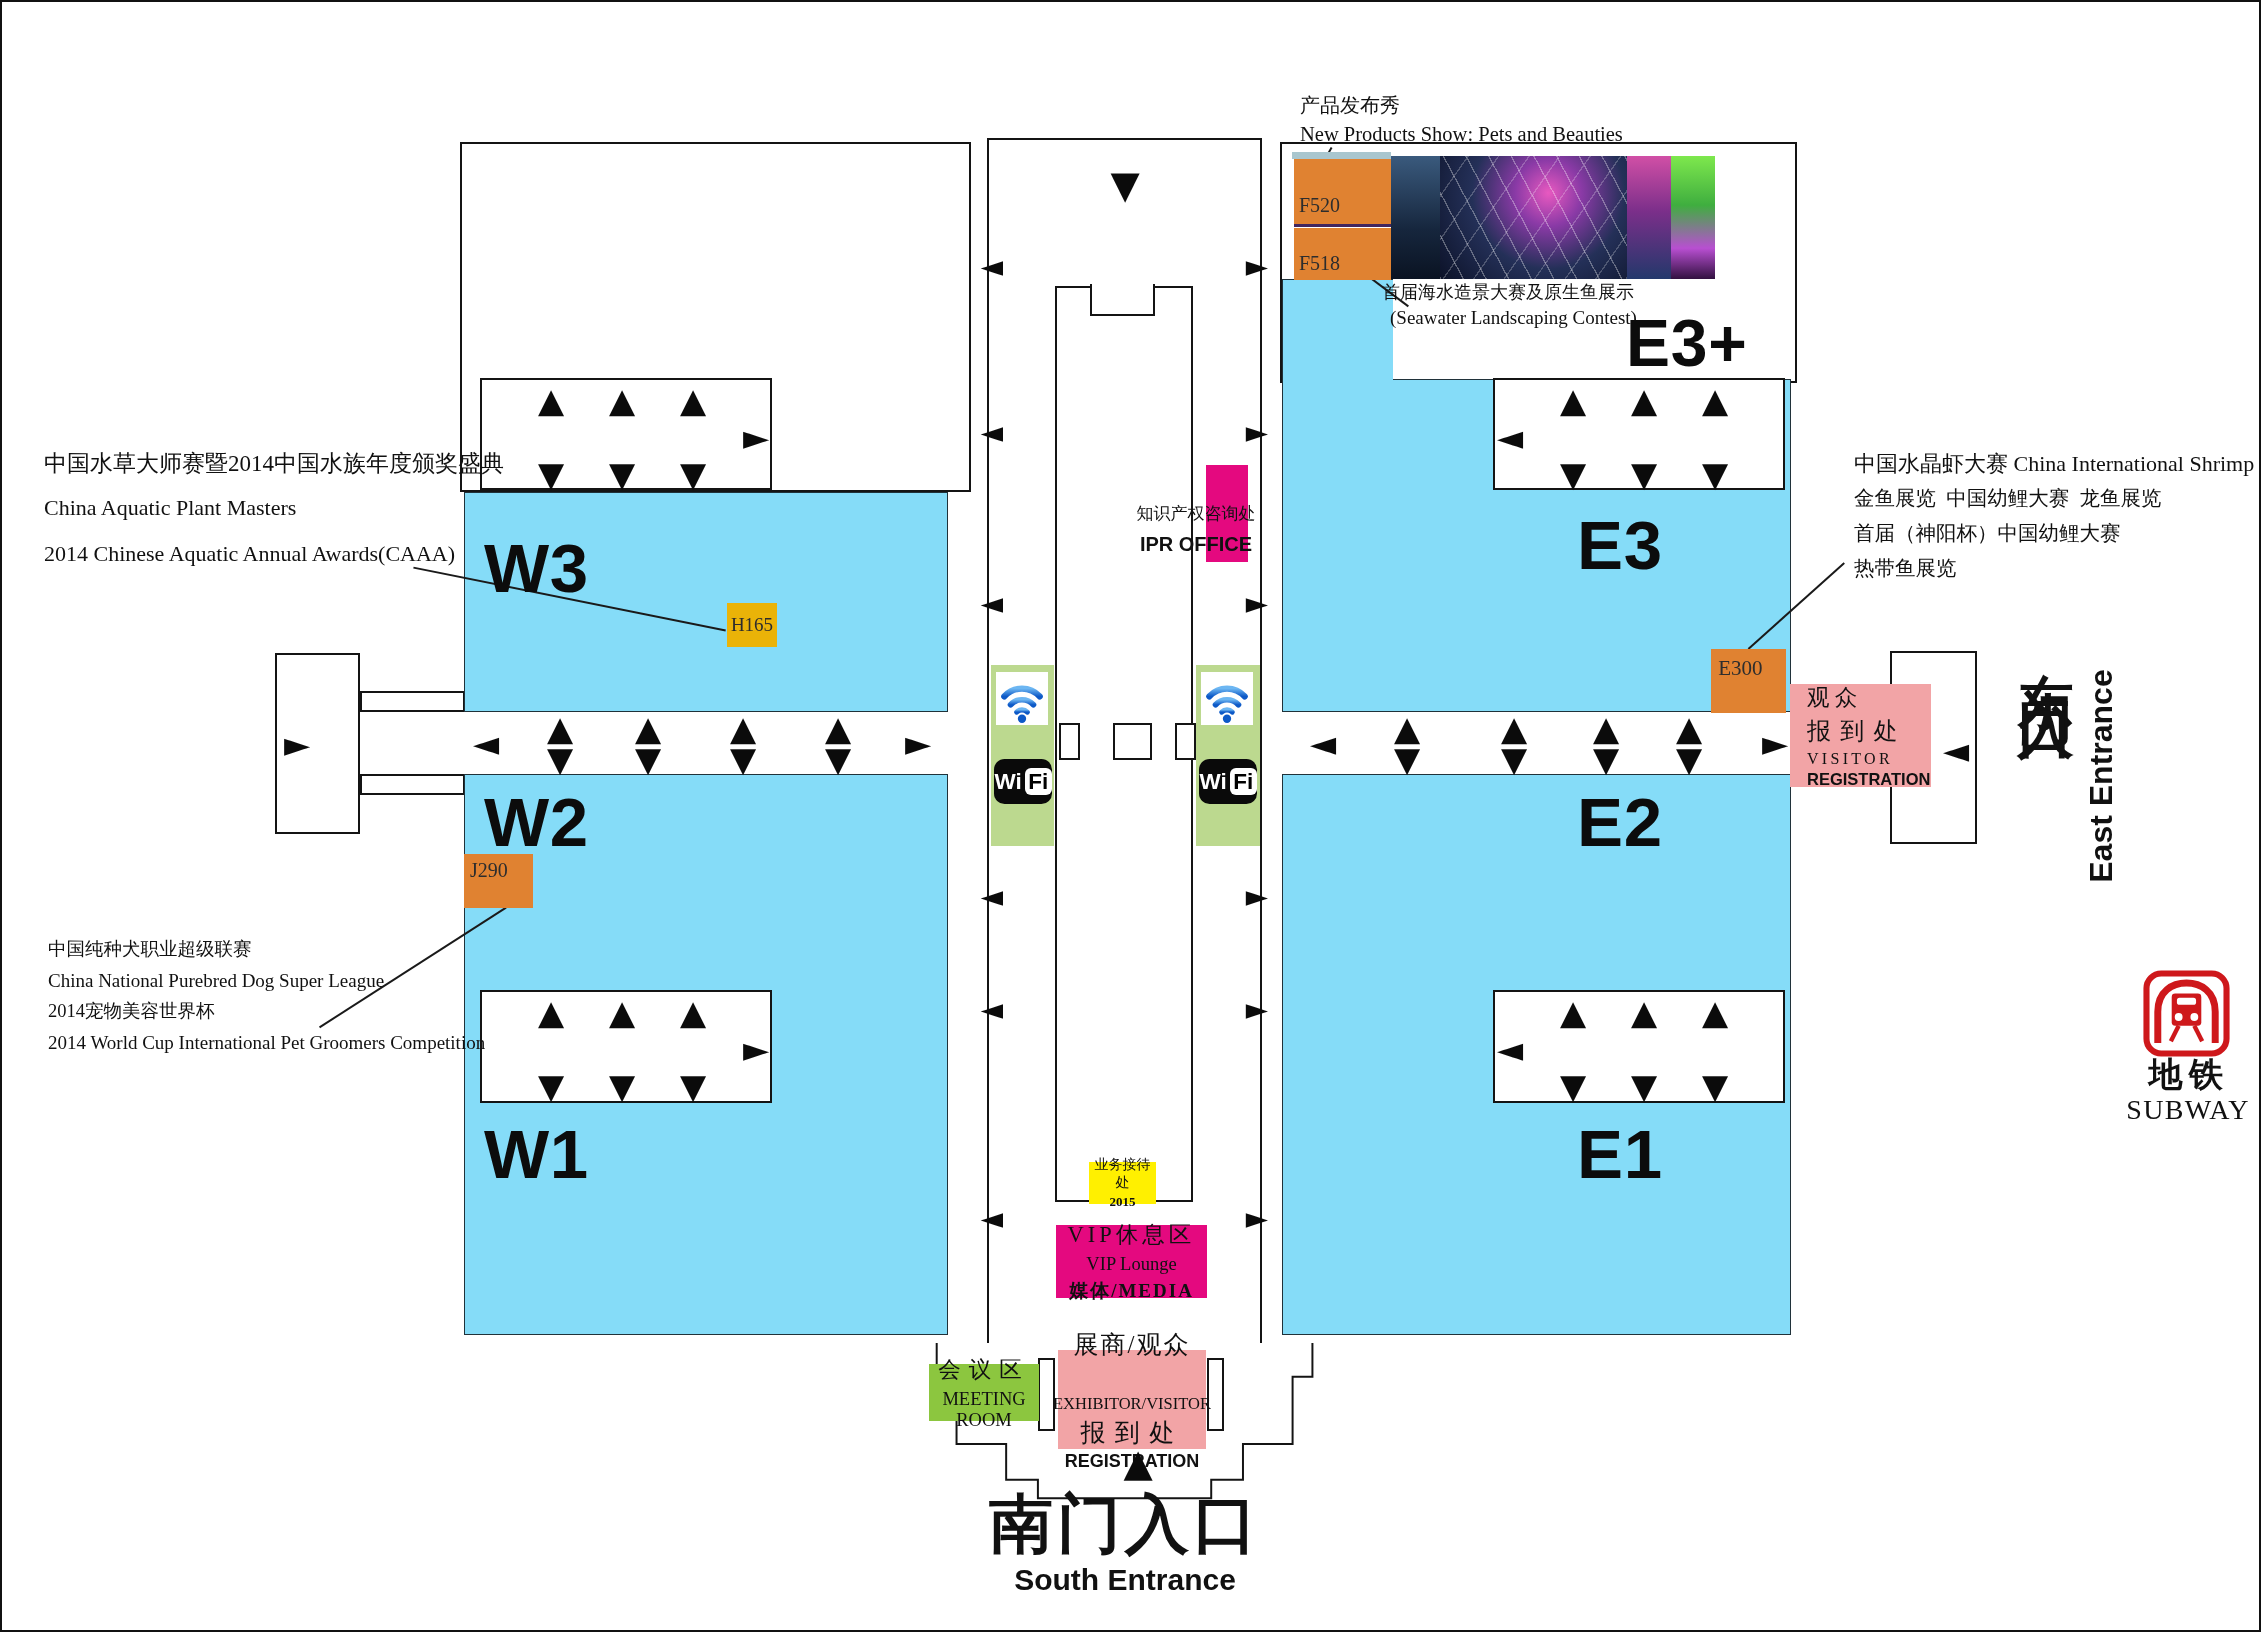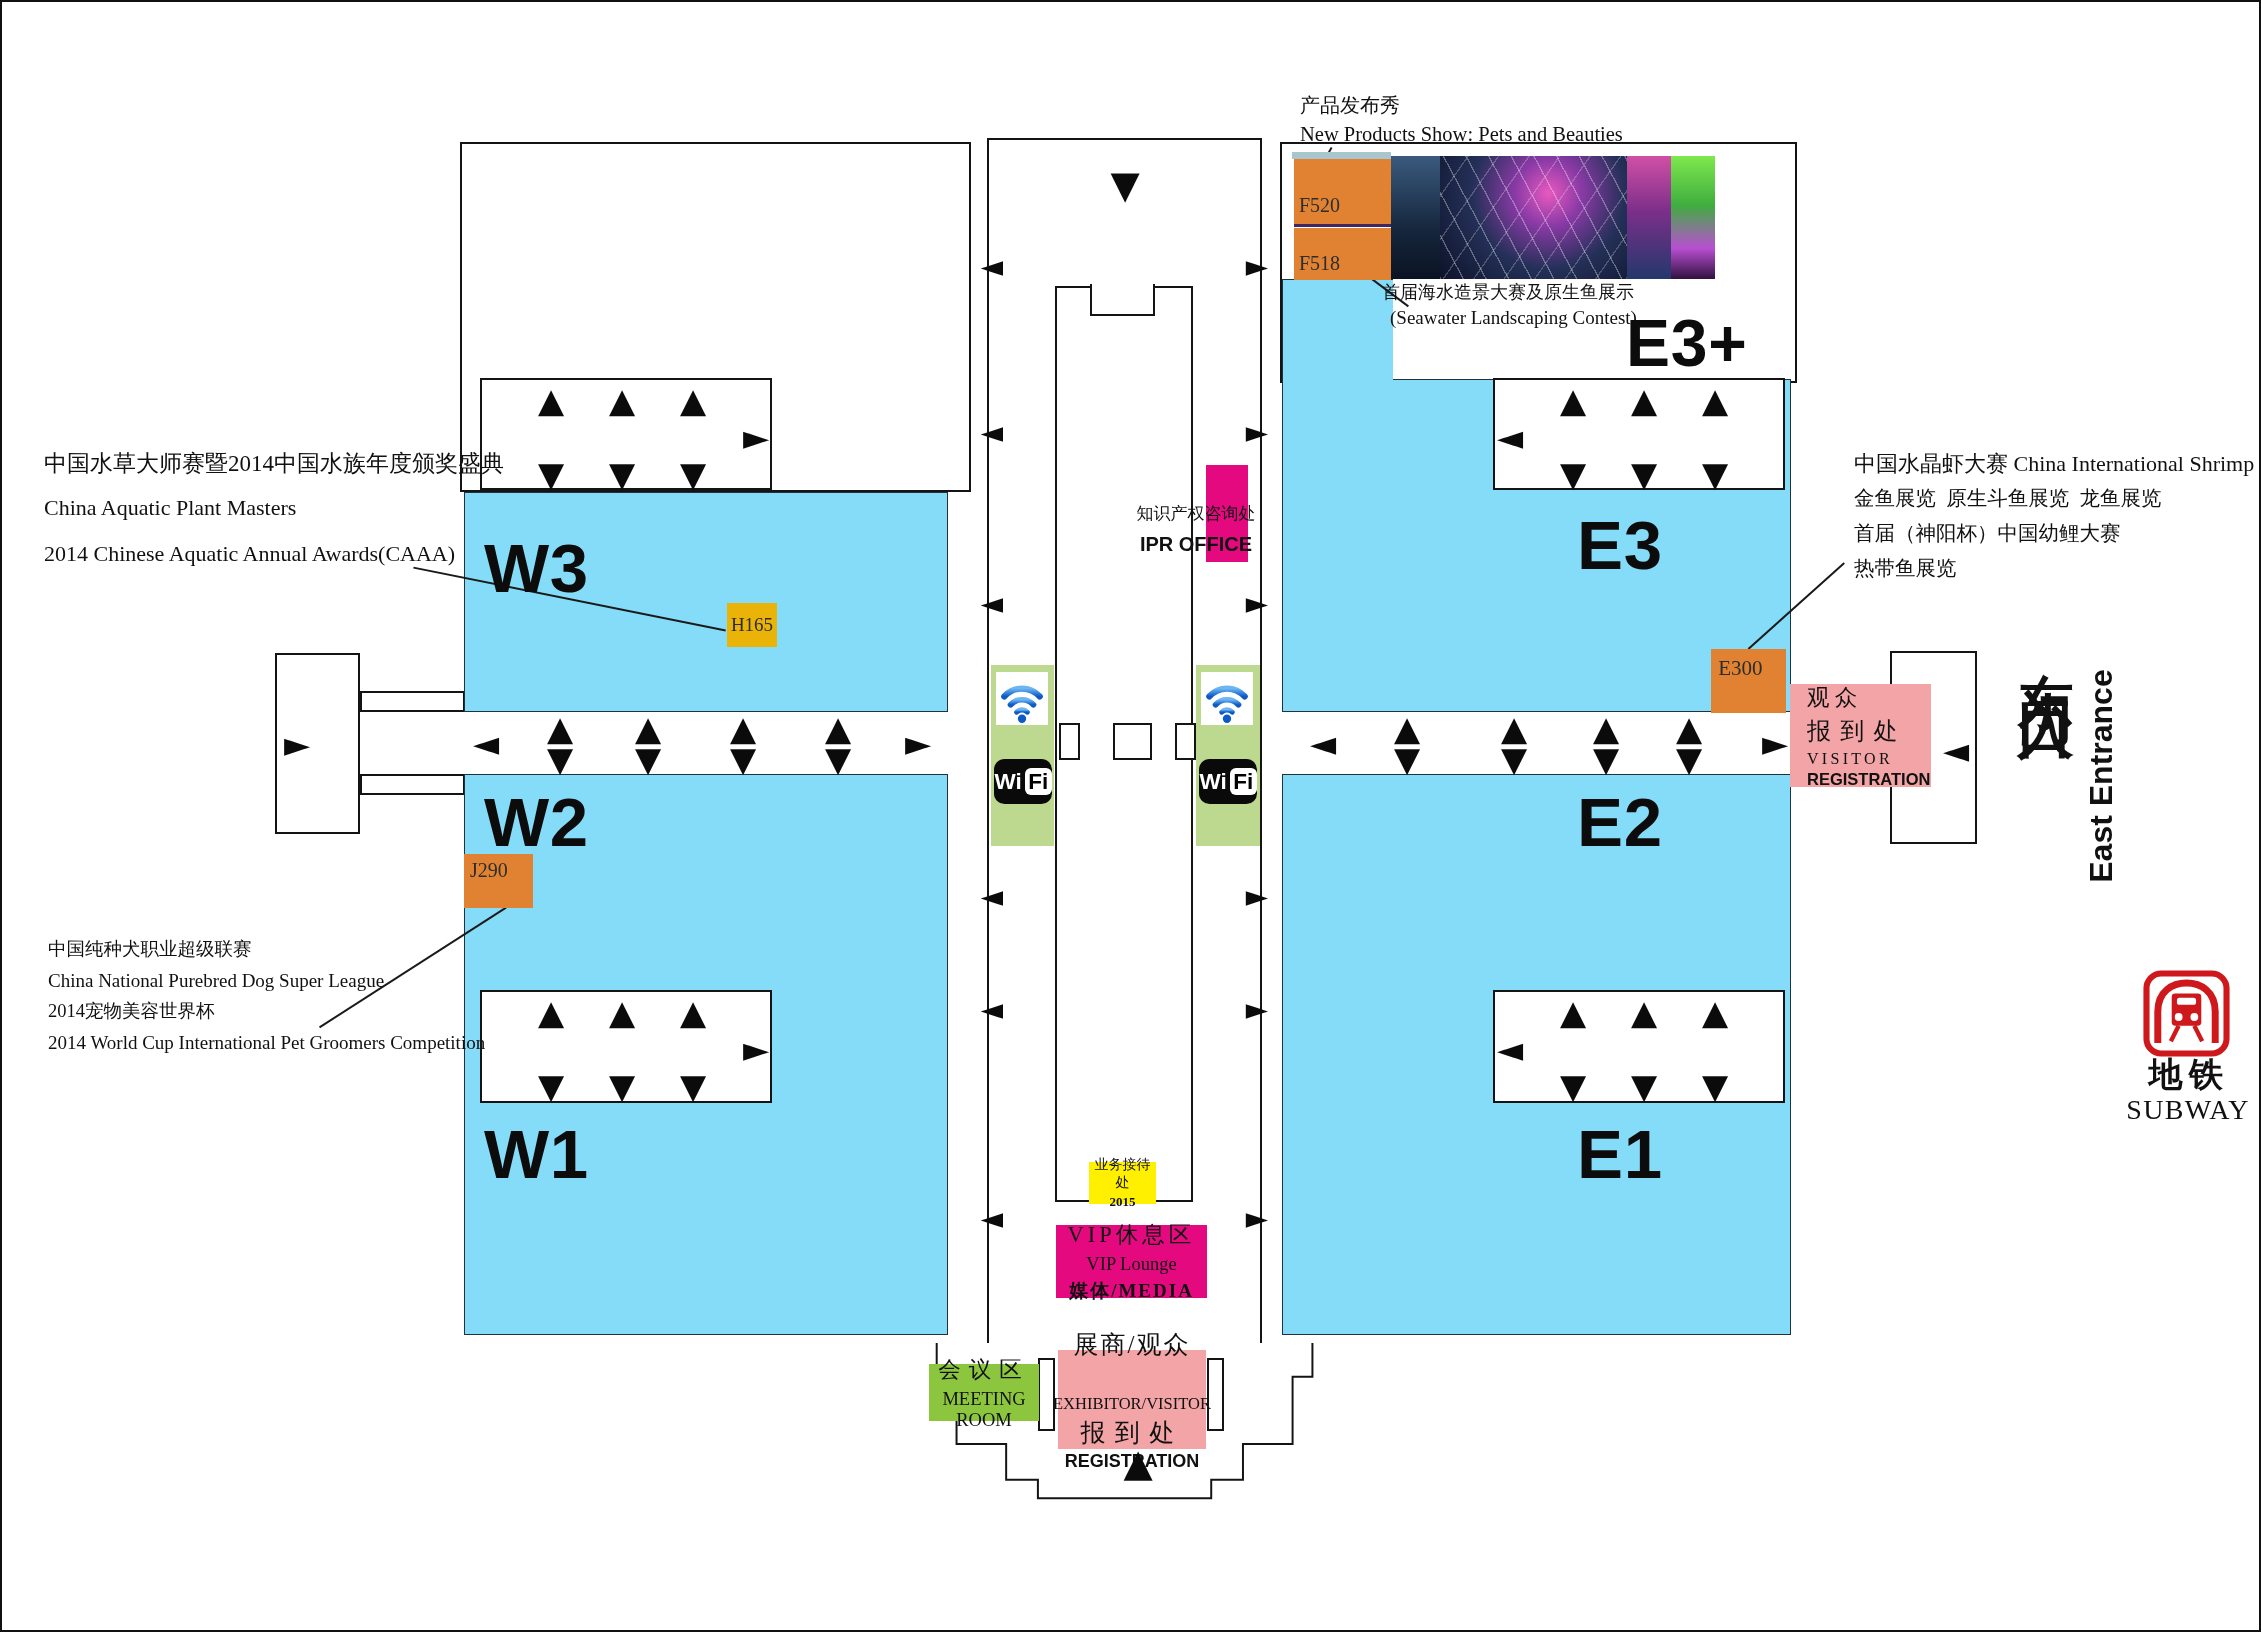--- a/index.html
+++ b/index.html
@@ -178,32 +178,36 @@
   <div class="note" style="left:42px;top:450px;font-size:23px;font-family:'Liberation Serif',serif;">中国水草大师赛暨2014中国水族年度颁奖盛典</div>
   <div class="note serif" style="left:42px;top:495px;font-size:22px;">China Aquatic Plant Masters</div>
   <div class="note serif" style="left:42px;top:541px;font-size:22px;">2014 Chinese Aquatic Annual Awards(CAAA)</div>
 
   <div class="note" style="left:46px;top:938px;font-size:18.5px;font-family:'Liberation Serif',serif;">中国纯种犬职业超级联赛</div>
   <div class="note serif" style="left:46px;top:969px;font-size:19px;">China National Purebred Dog Super League</div>
   <div class="note" style="left:46px;top:1000px;font-size:18.5px;font-family:'Liberation Serif',serif;">2014宠物美容世界杯</div>
   <div class="note serif" style="left:46px;top:1031px;font-size:19px;">2014 World Cup International Pet Groomers Competition</div>
 
   <div class="note serif" style="left:1852px;top:451px;font-size:22px;">中国水晶虾大赛 China International Shrimp Contest</div>
-  <div class="note serif" style="left:1852px;top:486px;font-size:20.5px;">金鱼展览  原生斗鱼展览  龙鱼展览</div>
+  <div class="note serif" style="left:1852px;top:486px;font-size:20.5px;">金鱼展览  中国幼鲤大赛  龙鱼展览</div>
   <div class="note serif" style="left:1852px;top:521px;font-size:20.5px;">首届（神阳杯）中国幼鲤大赛</div>
   <div class="note serif" style="left:1852px;top:556px;font-size:20.5px;">热带鱼展览</div>
 
   <div class="hall-label" style="left:482px;top:532px;">W3</div>
   <div class="hall-label" style="left:482px;top:786px;">W2</div>
   <div class="hall-label" style="left:482px;top:1118px;">W1</div>
   <div class="hall-label" style="left:1575px;top:509px;">E3</div>
   <div class="hall-label" style="left:1575px;top:786px;">E2</div>
   <div class="hall-label" style="left:1575px;top:1118px;">E1</div>
   <div class="hall-label" style="left:1624px;top:308px;font-size:66px;">E3+</div>
 
+  <div class="abs" style="left:931px;top:1490px;width:384px;text-align:center;">
+    <div style="font-size:64px;font-weight:800;letter-spacing:4px;line-height:1;">南门入口</div>
+    <div style="font-size:30px;font-weight:700;line-height:1;margin-top:9.3px;">South Entrance</div>
+  </div>
   <div class="abs" style="left:2016px;top:625px;writing-mode:vertical-rl;font-size:56px;font-weight:800;letter-spacing:14.6px;line-height:1;">东门入口</div>
   <div class="abs" style="left:1960px;top:757px;width:278px;height:34px;transform:rotate(-90deg);font-size:32px;font-weight:700;text-align:center;line-height:34px;">East Entrance</div>
 
   <div class="abs" style="left:2141px;top:968px;width:87px;height:87px;">
     <svg width="87" height="87" viewBox="0 0 100 100">
       <rect x="4" y="4" width="92" height="92" rx="17" fill="#fff" stroke="#CE181B" stroke-width="7"></rect>
       <path d="M17,84 V48 C17,24 34,15 50,15 C66,15 83,24 83,48 V84" fill="none" stroke="#CE181B" stroke-width="8"></path>
       <rect x="33" y="27" width="34" height="37" rx="4" fill="#CE181B"></rect>
       <rect x="39" y="32" width="22" height="8" rx="3" fill="#fff"></rect>
       <circle cx="41" cy="54" r="4.5" fill="#fff"></circle>

